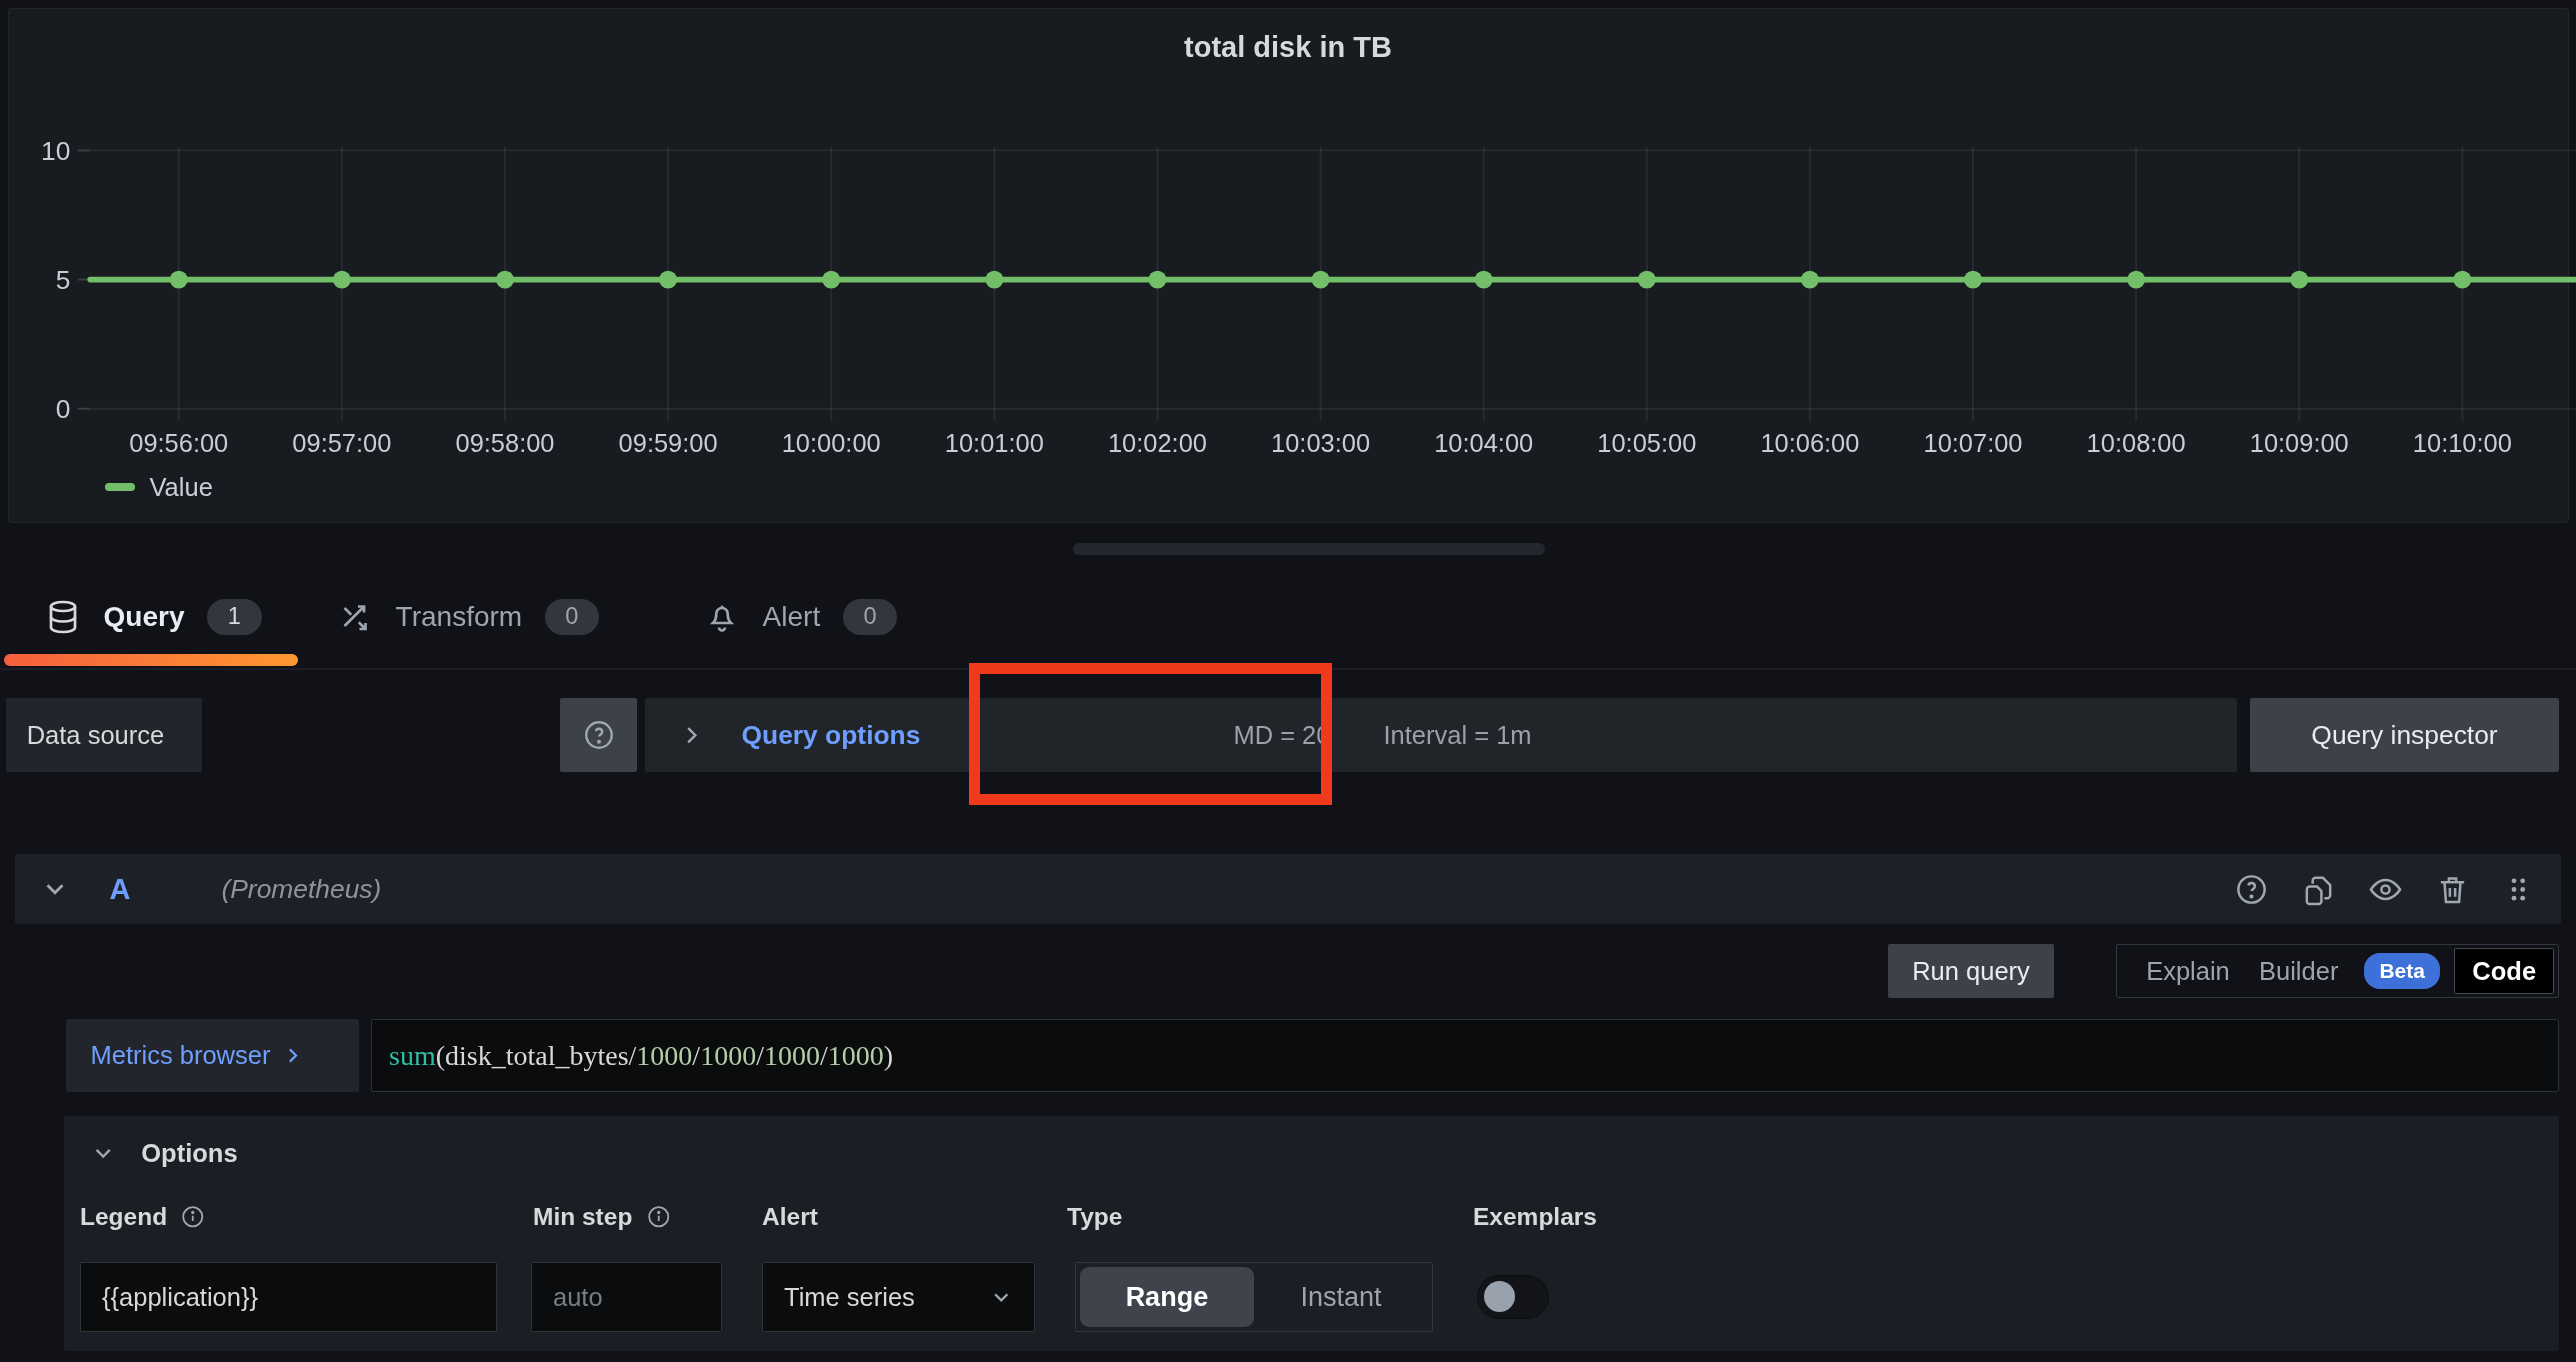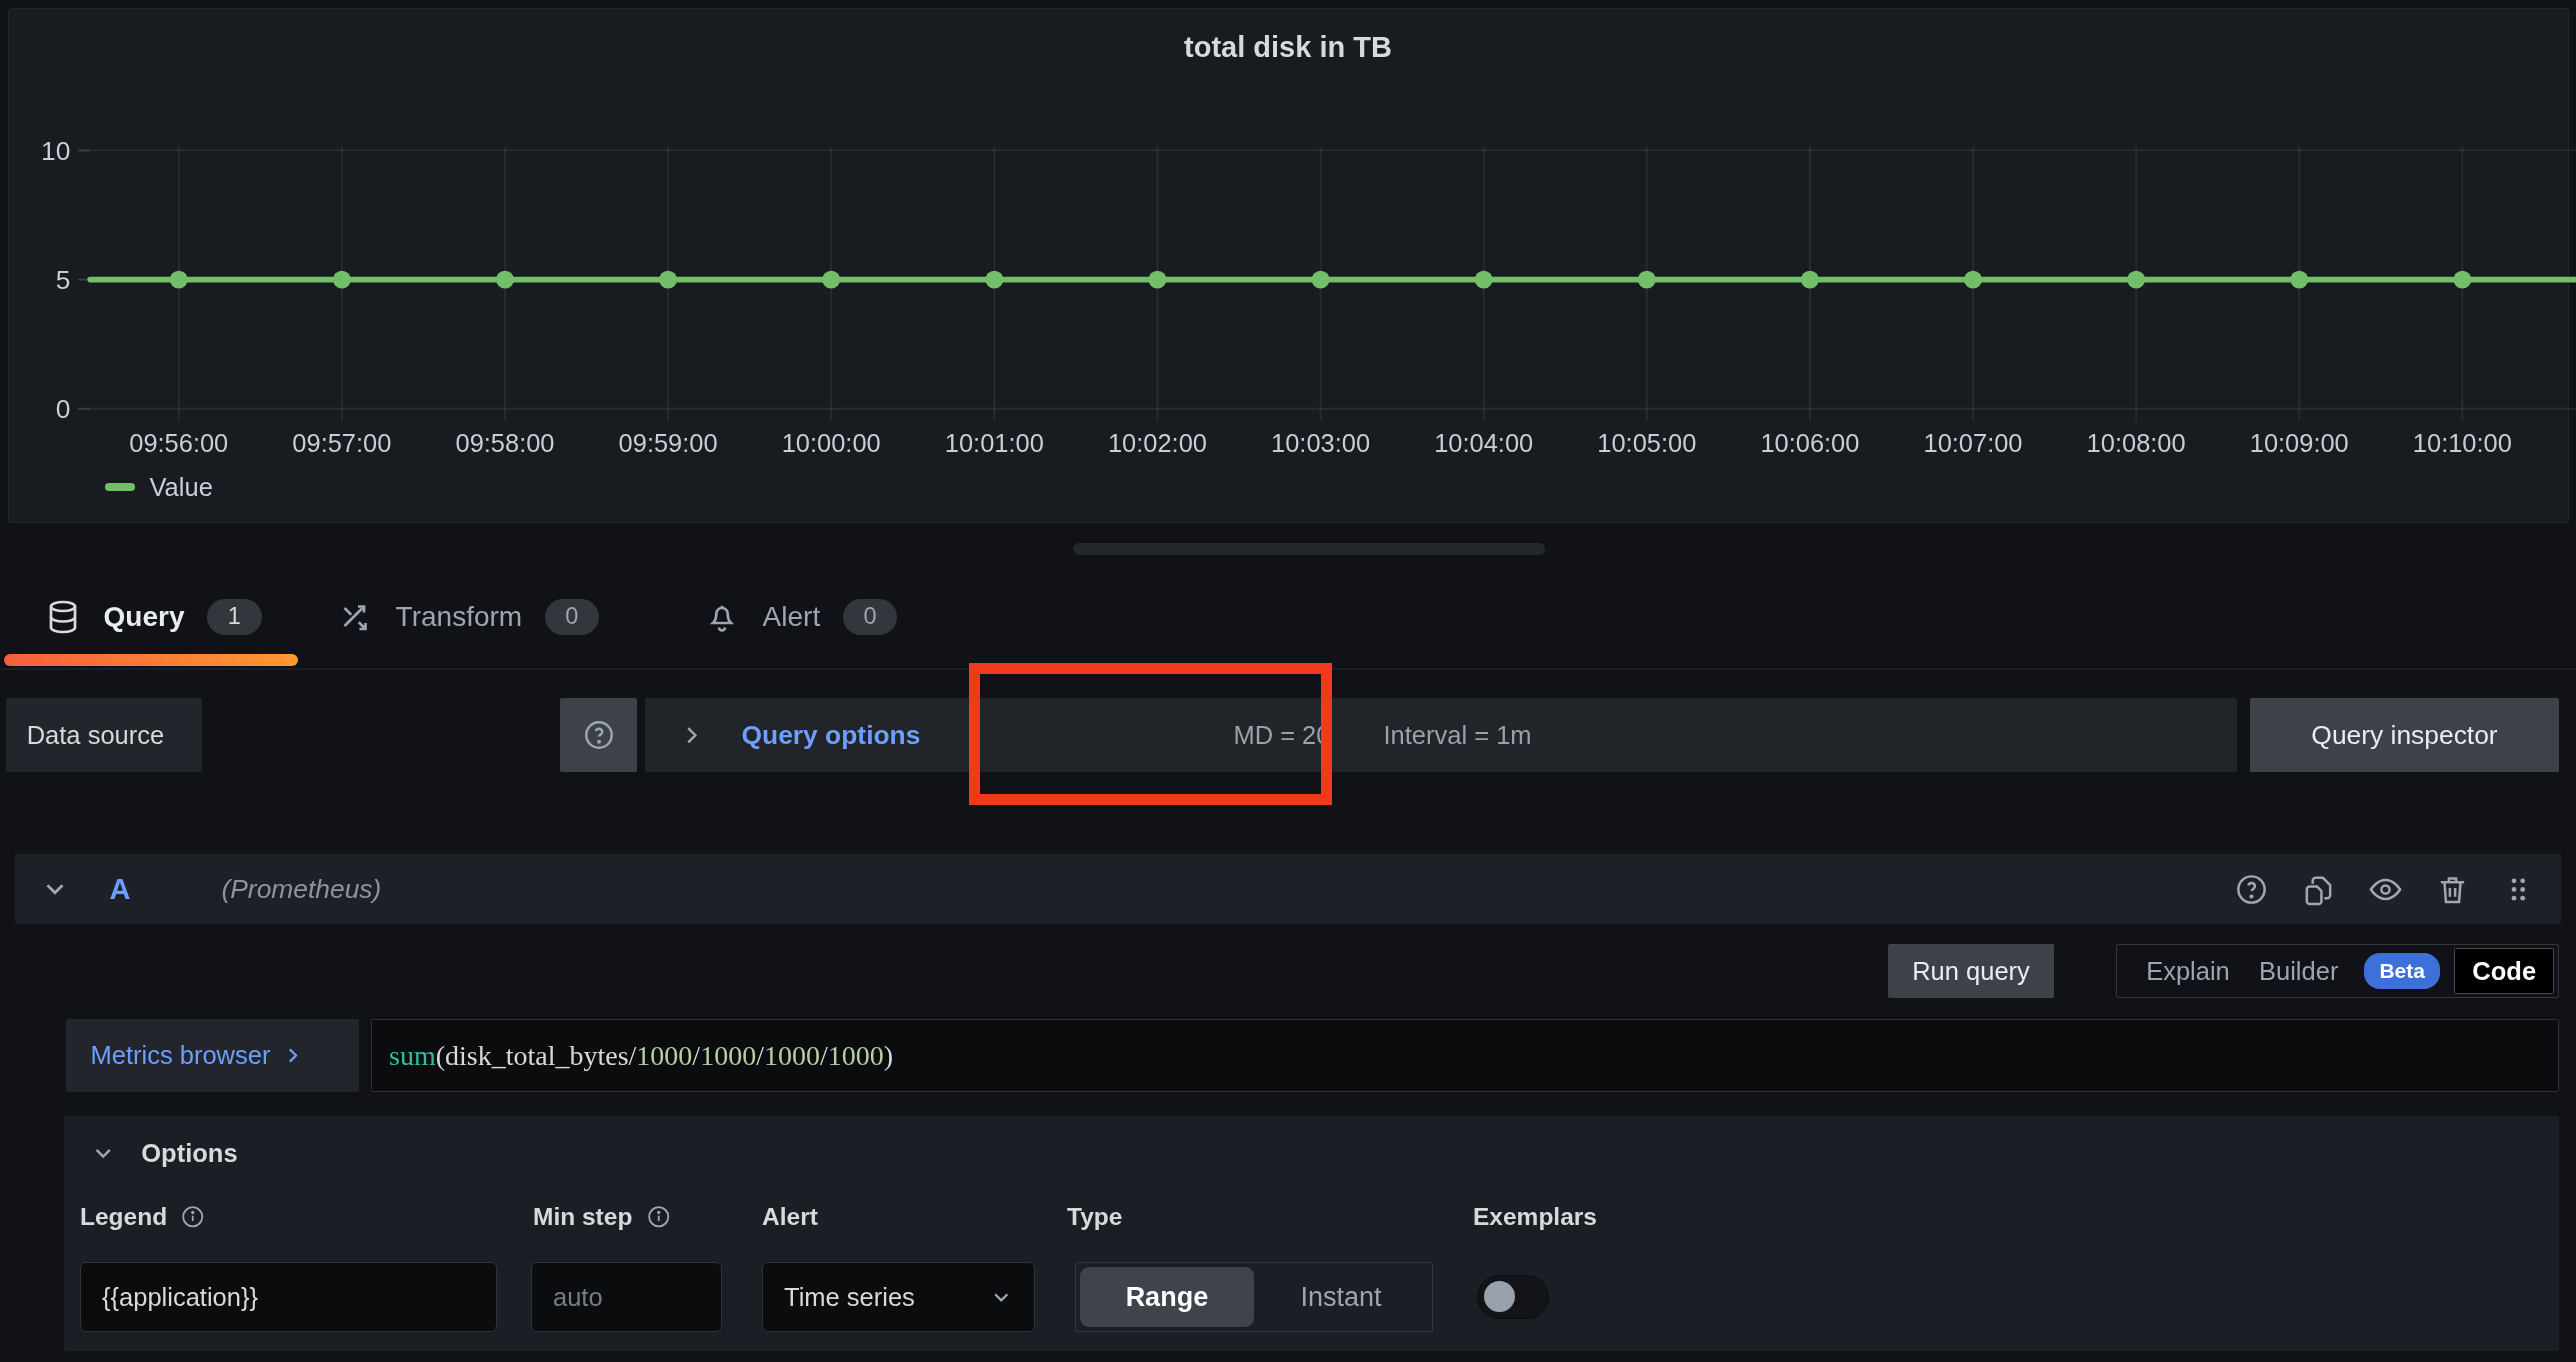--- a/index.html
+++ b/index.html
@@ -88,21 +88,21 @@
               font-family:Liberation Serif, serif;font-size:28px;}
 
   
   .options{position:absolute;left:64px;top:1116px;width:2495px;height:235px;
            background:#1b1e24;border-radius:1.9px;}
   .opt-header{position:absolute;left:26.4px;top:22.6px;display:flex;align-items:center;gap:24.5px;cursor:pointer;}
   .opt-header-label{font-size:25.5px;font-weight:700;color:#d8d9da;}
   .fld-label{position:absolute;top:85px;display:flex;align-items:center;gap:13.2px;
              font-size:24.5px;font-weight:700;color:#d8d9da;height:32px;}
   .fld{position:absolute;top:146px;height:70px;background:#0b0c0e;border:0.9px solid #2f3237;
-       border-radius:6px;display:flex;align-items:center;padding:0 21px;box-sizing:border-box;
+       border-radius:1px;display:flex;align-items:center;padding:0 21px;box-sizing:border-box;
        font-size:25.5px;color:#d8d9da;}
   .placeholder{color:#787d85;}
   .type-group{position:absolute;top:146px;left:1011px;width:358px;height:70px;border:0.9px solid #34373e;
               border-radius:1.9px;display:flex;align-items:center;padding:3.8px;box-sizing:border-box;gap:0;}
   .seg{flex:1;height:100%;display:flex;align-items:center;justify-content:center;
        font-size:27px;color:#9da4ae;cursor:pointer;border-radius:9px;}
   .seg.sel{background:#3f434b;color:#fff;font-weight:600;}
   .toggle{position:absolute;left:1413px;top:159px;width:70px;height:42px;border-radius:22px;
           background:#121418;border:0.9px solid #0c0d10;cursor:pointer;}
   .knob{position:absolute;left:5.7px;top:4.7px;width:31px;height:31px;border-radius:50%;background:#99a1ac;}

